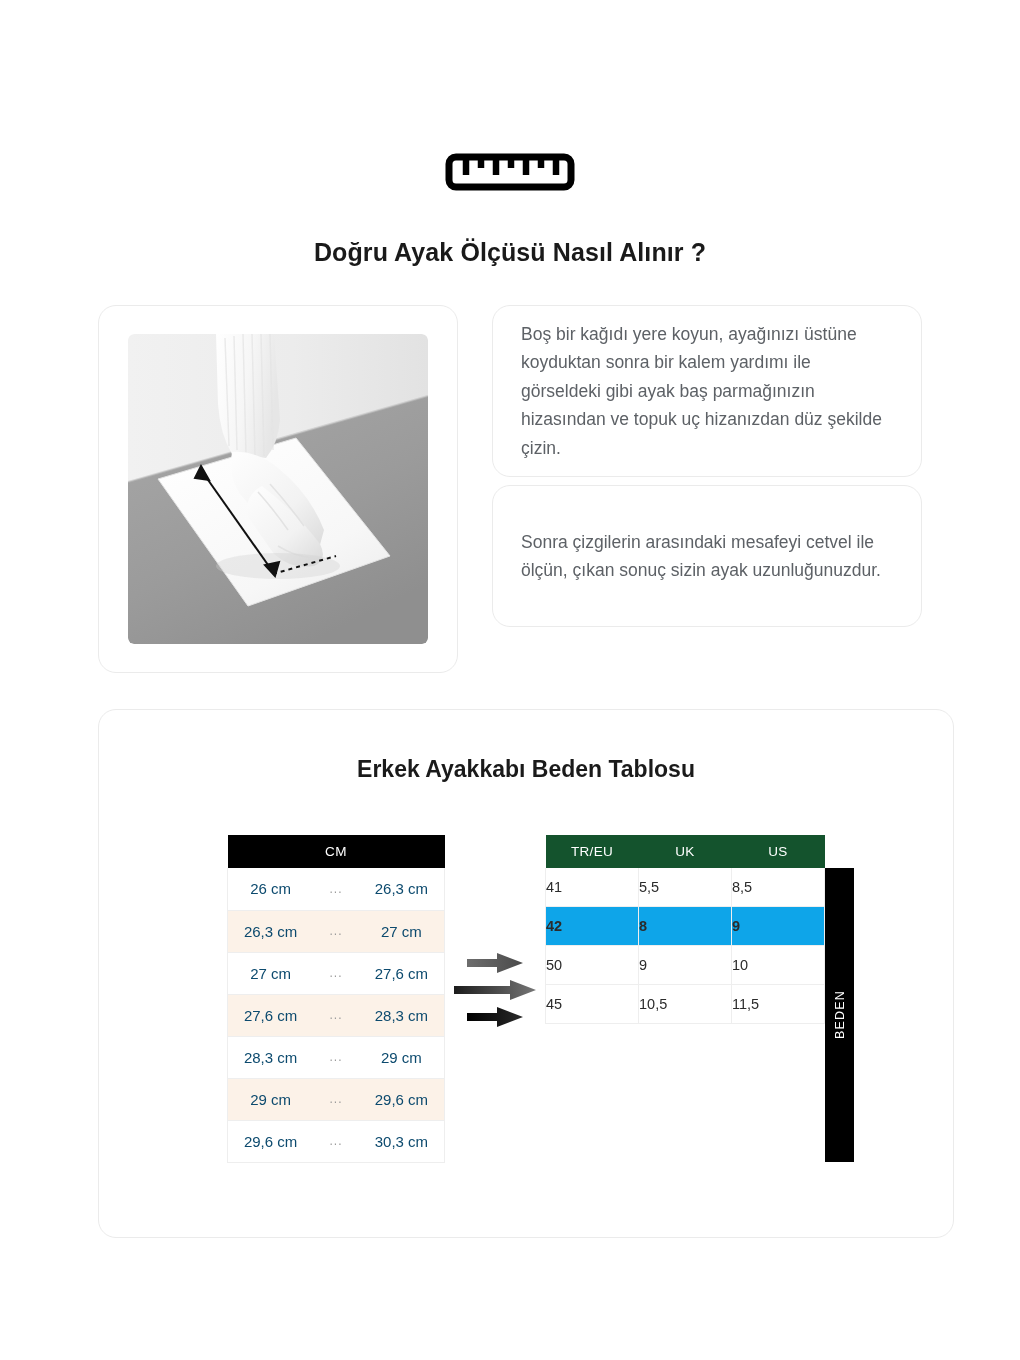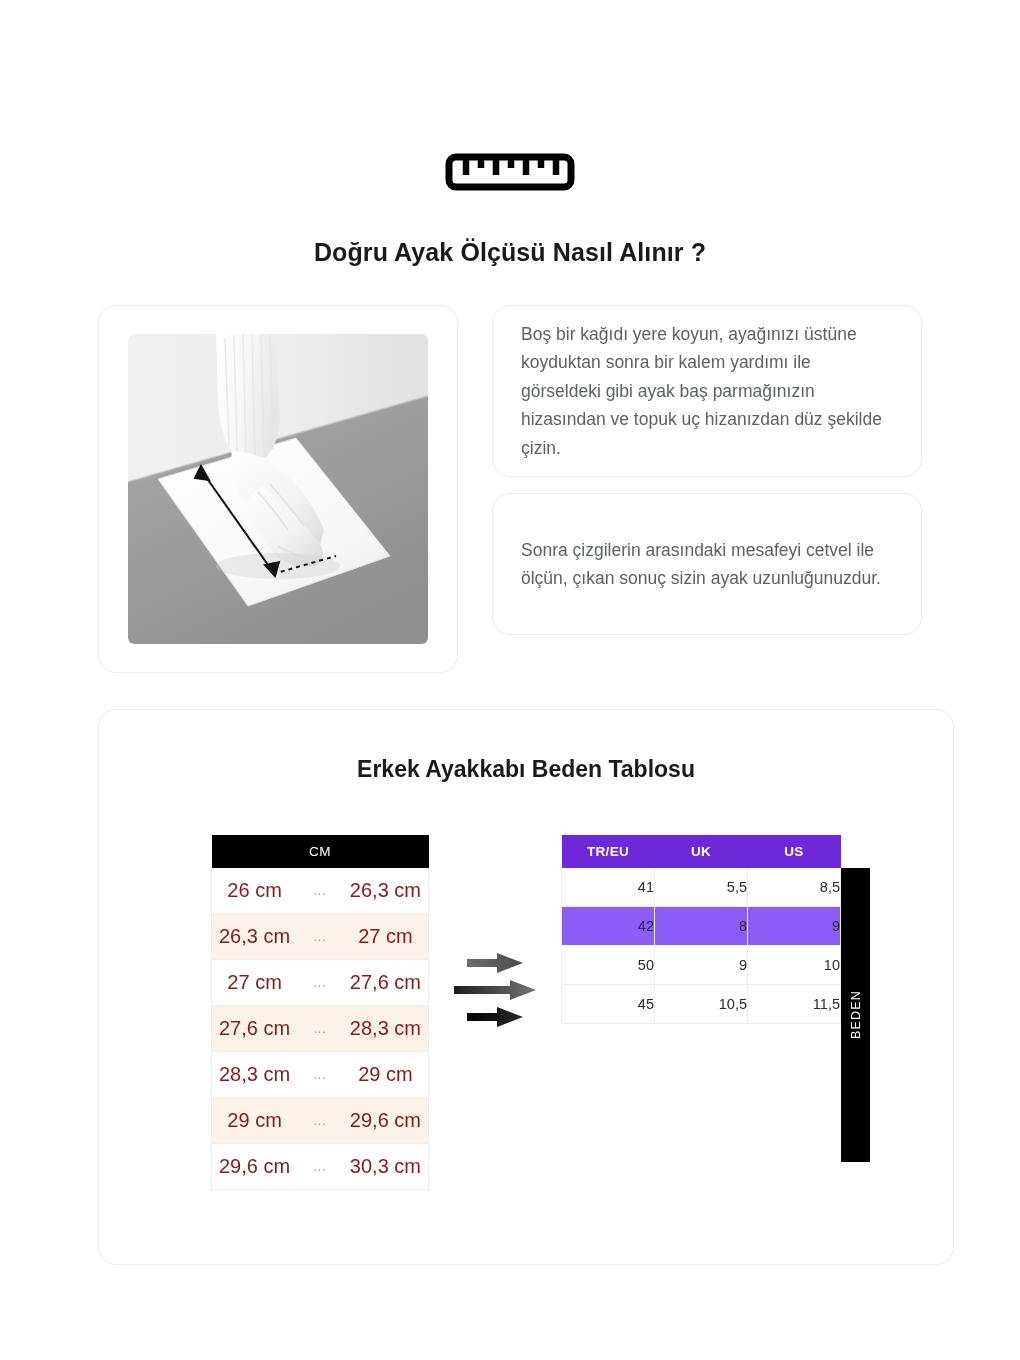--- a/index.html
+++ b/index.html
@@ -44,21 +44,21 @@
     flex: 0 0 360px;
     padding: 28px 26px;
     display: flex;
     align-items: flex-start;
     justify-content: center;
   }
   .text-column {
     flex: 1 1 auto;
     display: flex;
     flex-direction: column;
-    gap: 16px;
+    gap: 8px;
   }
   .text-card {
     padding: 26px 28px;
     display: flex;
     align-items: center;
   }
   .text-card.first { height: 172px; }
   .text-card.second { height: 142px; }
   .body-text {
     font-size: 17.5px;
@@ -89,39 +89,39 @@
     font-size: 23px;
     font-weight: bold;
     color: #1a1a1a;
     margin: 0 0 52px 0;
   }
 
   .tables-row {
     display: flex;
     justify-content: center;
     align-items: flex-start;
-    gap: 16px;
+    gap: 0;
   }
 
   table { border-collapse: collapse; }
 
   
   .cm-table { width: 218px; }
   .cm-table thead th {
     background: #000000;
     color: #ffffff;
     font-size: 13.5px;
     font-weight: normal;
     letter-spacing: .4px;
     padding: 9px 0;
     text-align: center;
   }
   .cm-table td {
-    font-size: 20px;
-    color: #7f1d1d;
+    font-size: 15px;
+    color: #0c4a6e;
     padding: 11px 0;
     text-align: center;
     border: 1px solid #eeeeee;
     border-top: none;
     height: 42px;
   }
   .cm-table td.sep {
     color: #9a9a9a;
     font-size: 12px;
     letter-spacing: 1px;
@@ -141,39 +141,39 @@
     align-items: center;
     justify-content: center;
     gap: 7px;
     padding-top: 118px;
   }
 
   
   .size-wrap { position: relative; }
   .size-table { width: 280px; }
   .size-table thead th {
-    background: #6d28d9;
+    background: #14532d;
     color: #ffffff;
     font-size: 13.5px;
-    font-weight: bold;
+    font-weight: normal;
     letter-spacing: .3px;
     padding: 9px 0;
     text-align: center;
   }
   .size-table td {
     font-size: 14.5px;
     color: #2b2b2b;
     padding: 11px 0;
-    text-align: right;
+    text-align: left;
     border: 1px solid #eeeeee;
     border-top: none;
     height: 30px;
     width: 33.33%;
   }
-  .size-table tr.alt td { background: #8b5cf6; }
+  .size-table tr.alt td { background: #0ea5e9; font-weight: bold; }
 
   .beden-bar {
     position: absolute;
     top: 33px;
     left: 100%;
     width: 29px;
     height: 294px;
     background: #000000;
     color: #ffffff;
     display: flex;

